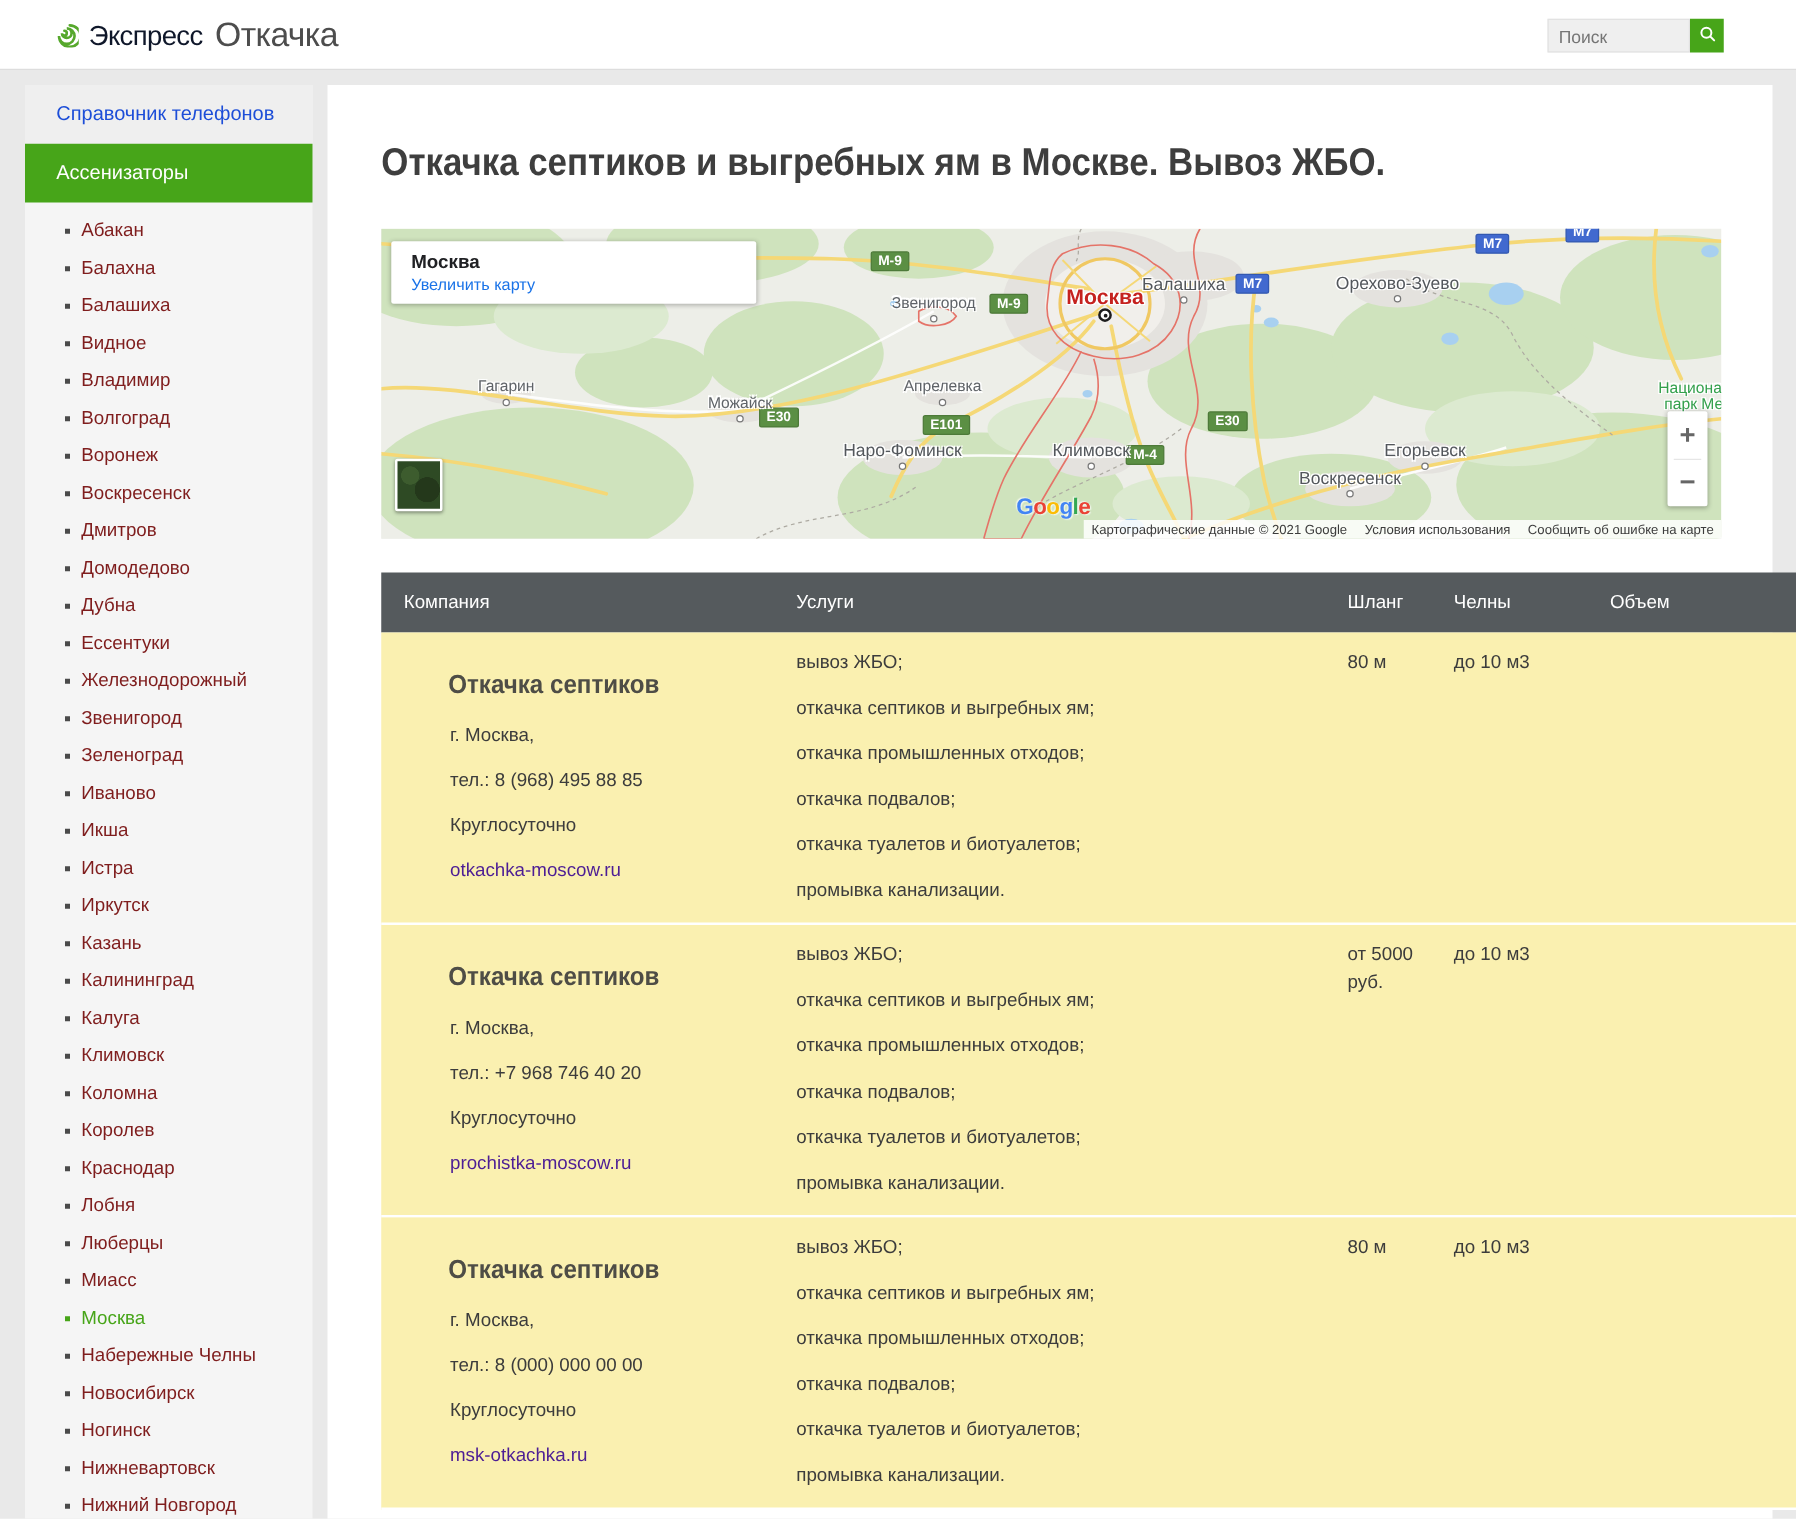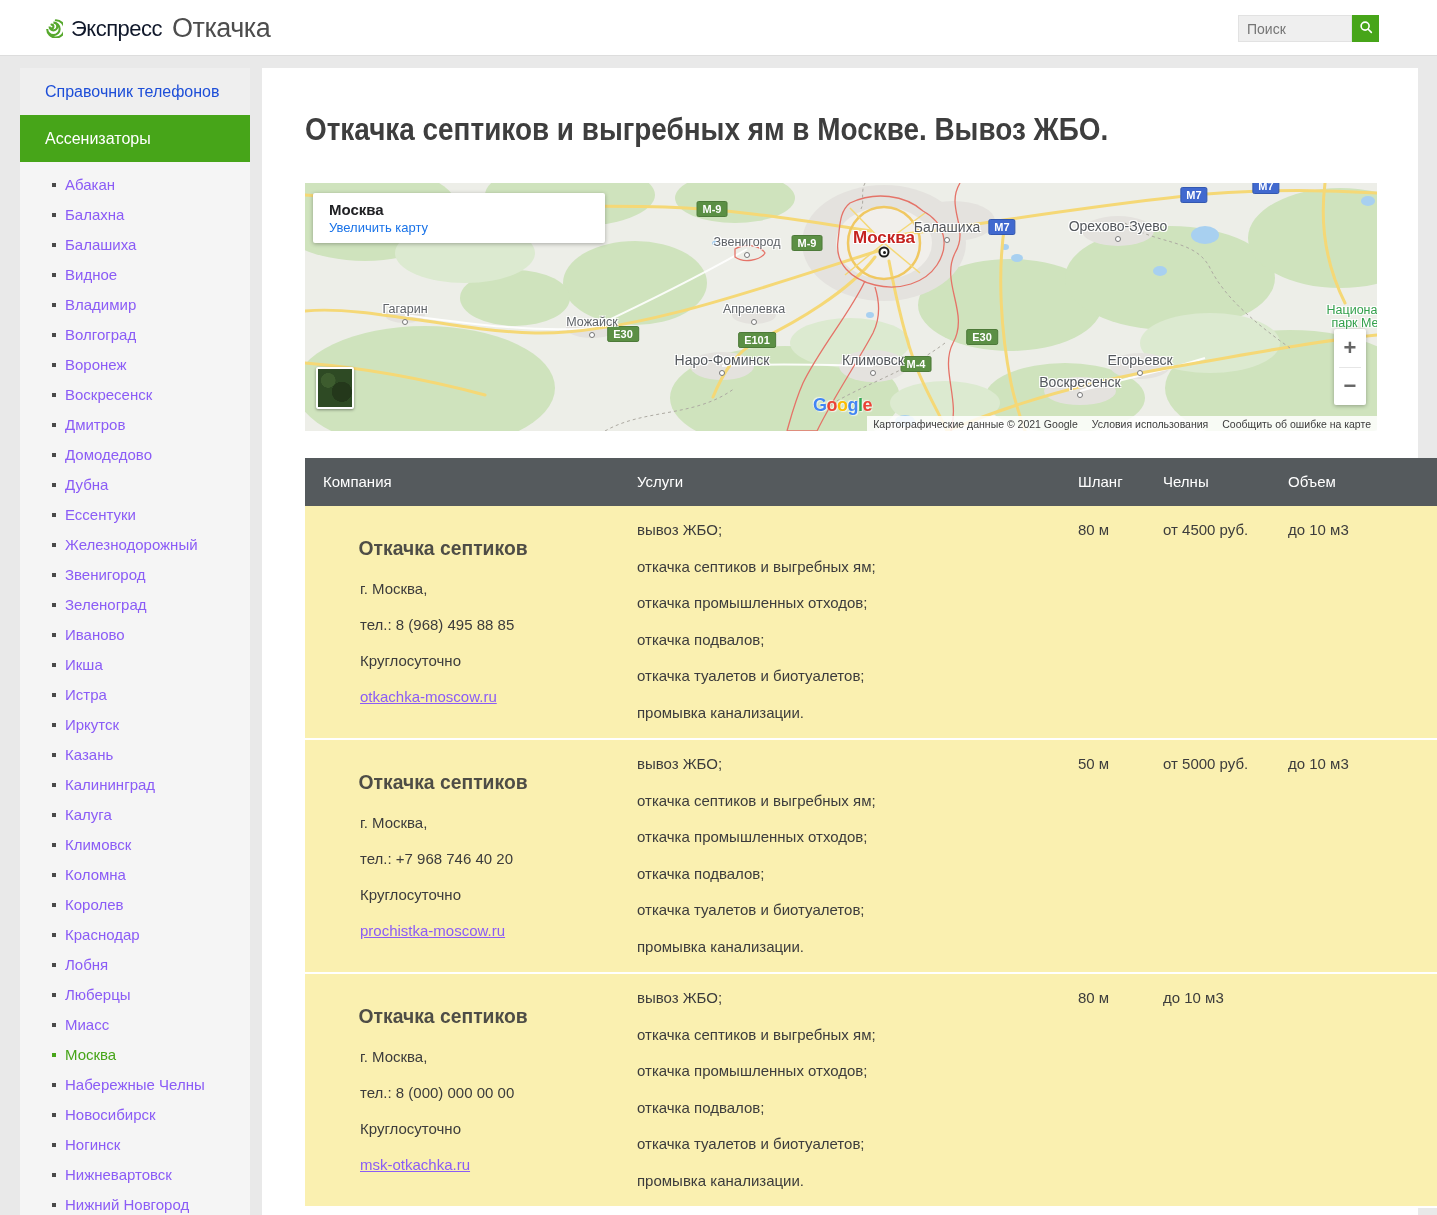--- a/index.html
+++ b/index.html
@@ -14,21 +14,21 @@
   .search-box { position:absolute; right:58px; top:15px; display:flex; }
   .search-input { width:114px; height:27px; background:#efefef; border:1px solid #e2e2e2; padding:0 8px; font-size:14px; color:#333; outline:none; }
   .search-input::placeholder { color:#757575; }
   .search-btn { width:27px; height:27px; background:#47a519; border:none; display:flex; align-items:center; justify-content:center; cursor:pointer; }
 
   
   .sidebar { position:absolute; left:20px; top:68px; width:230px; height:1147px; background:#f5f5f5; }
   .sidebar-title { height:47px; background:#efefef; display:flex; align-items:center; padding-left:25px; font-size:16px; color:#1d4ed8; }
   .sidebar-active { height:47px; background:#47a519; display:flex; align-items:center; padding-left:25px; font-size:16px; color:#fff; cursor:pointer; }
   .city-list { list-style:none; padding:8px 0 0 0; }
-  .city-list li { position:relative; height:30px; line-height:30px; padding-left:45px; font-size:15px; color:#8b5cf6; cursor:pointer; }
+  .city-list li { position:relative; height:30px; line-height:30px; padding-left:45px; font-size:15px; color:#7f1d1d; cursor:pointer; }
   .city-list li .bullet { position:absolute; left:32px; top:13px; width:4px; height:4px; background:#4a4a4a; }
   .city-list li.active { color:#47a519; }
   .city-list li.active .bullet { background:#47a519; }
 
   
   .main { position:absolute; left:262px; top:68px; width:1156px; height:1147px; background:#fff; }
   .page-title { position:absolute; left:43px; top:44px; font-size:31px; font-weight:bold; color:#3e3e3e; white-space:nowrap; transform:scaleX(.9); transform-origin:left center; }
 
   
   .map { position:absolute; left:43px; top:115px; width:1072px; height:248px; overflow:hidden; background:#edeee8; cursor:grab; }
@@ -68,21 +68,21 @@
   
   .companies { position:absolute; left:43px; top:390px; width:1254px; }
   .thead { display:grid; grid-template-columns:314px 441px 85px 125px 107px; background:#555a5d; height:48px; }
   .thead span { color:#fff; font-size:15px; line-height:48px; padding-left:18px; }
   .trow { display:grid; grid-template-columns:314px 441px 85px 125px 107px; background:#faf0b0; min-height:233px; border-bottom:2px solid #fff; }
   .cell { padding-top:13px; font-size:15px; color:#3c3c3c; }
   .cell > div { line-height:22px; margin-bottom:14.5px; padding-left:18px; }
   .c-company { padding-top:30px;margin-left:37px; }
   .c-company h3 { font-size:21px; font-weight:bold; color:#4e4d46; padding-left:18px; margin-bottom:18px; white-space:nowrap; transform:scaleX(.92); transform-origin:left center; }
   .c-company .line { line-height:22px; margin-bottom:14px; padding-left:18px; font-size:15px; }
-  .c-company a { color:#8b5cf6; text-decoration:underline; cursor:pointer; }
+  .c-company a { color:#4c1d95; cursor:pointer; }
 </style>
 </head>
 <body>
 
 <header class="site-header">
   <div class="logo">
     <span>
       <svg viewBox="0 0 24 24" width="23" height="23">
           <path d="M12 12 m0 -2 a2 2 0 1 1 -2 2 a4 4 0 1 0 4 -4 a6.5 6.5 0 1 1 -6.5 6.5 a9 9 0 1 0 9 -9" fill="none" stroke="#56a82c" stroke-width="2.2" stroke-linecap="round"></path>
         </svg>
@@ -315,46 +315,40 @@
             <div>откачка септиков и выгребных ям;</div>
             <div>откачка промышленных отходов;</div>
             <div>откачка подвалов;</div>
             <div>откачка туалетов и биотуалетов;</div>
             <div>промывка канализации.</div>
           </div>
           <div class="cell">
             <div>80 м</div>
           </div>
           <div class="cell">
-            <div>от 4500 руб.</div>
-          </div>
-          <div class="cell">
             <div>до 10 м3</div>
           </div>
         </div>
         <div class="trow">
           <div class="c-company">
             <h3>Откачка септиков</h3>
             <div class="line">г. Москва,</div>
             <div class="line">тел.: +7 968 746 40 20</div>
             <div class="line">Круглосуточно</div>
             <div class="line"><a>prochistka-moscow.ru</a></div>
           </div>
           <div class="cell">
             <div>вывоз ЖБО;</div>
             <div>откачка септиков и выгребных ям;</div>
             <div>откачка промышленных отходов;</div>
             <div>откачка подвалов;</div>
             <div>откачка туалетов и биотуалетов;</div>
             <div>промывка канализации.</div>
           </div>
           <div class="cell">
-            <div>50 м</div>
-          </div>
-          <div class="cell">
             <div>от 5000 руб.</div>
           </div>
           <div class="cell">
             <div>до 10 м3</div>
           </div>
         </div>
         <div class="trow">
           <div class="c-company">
             <h3>Откачка септиков</h3>
             <div class="line">г. Москва,</div>

